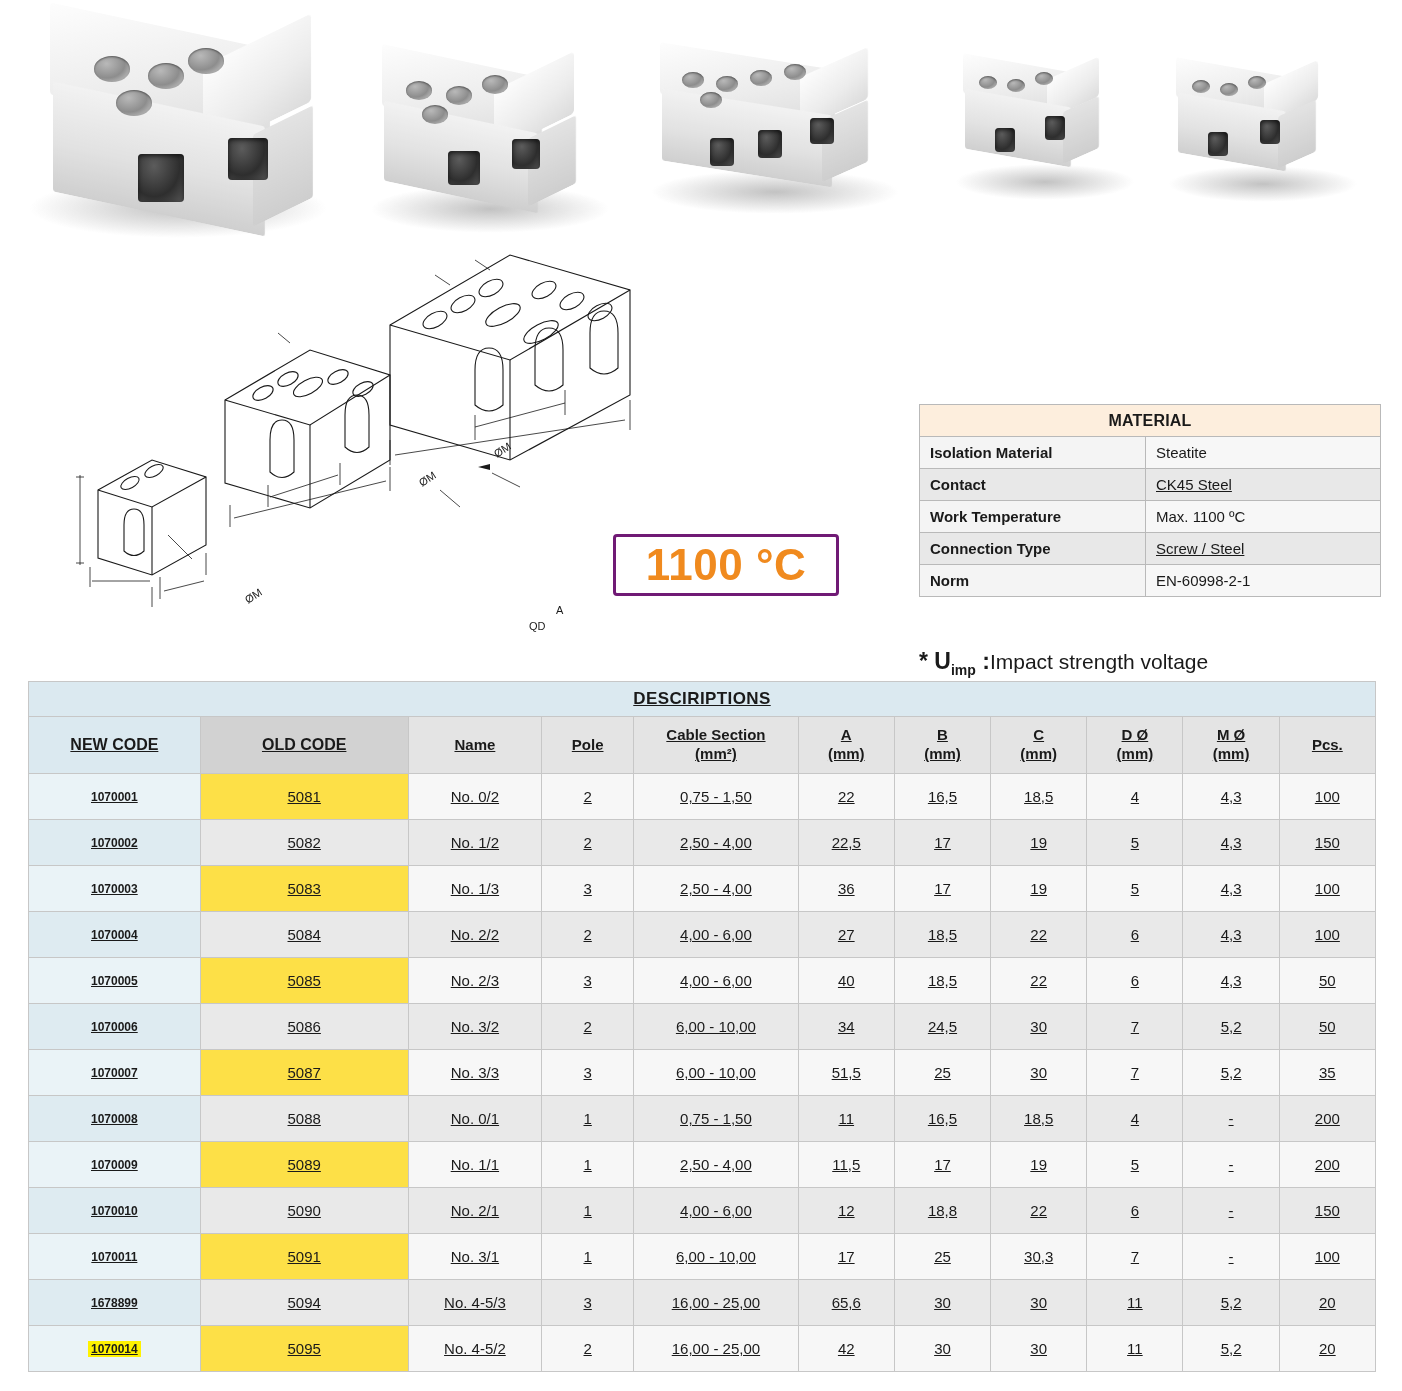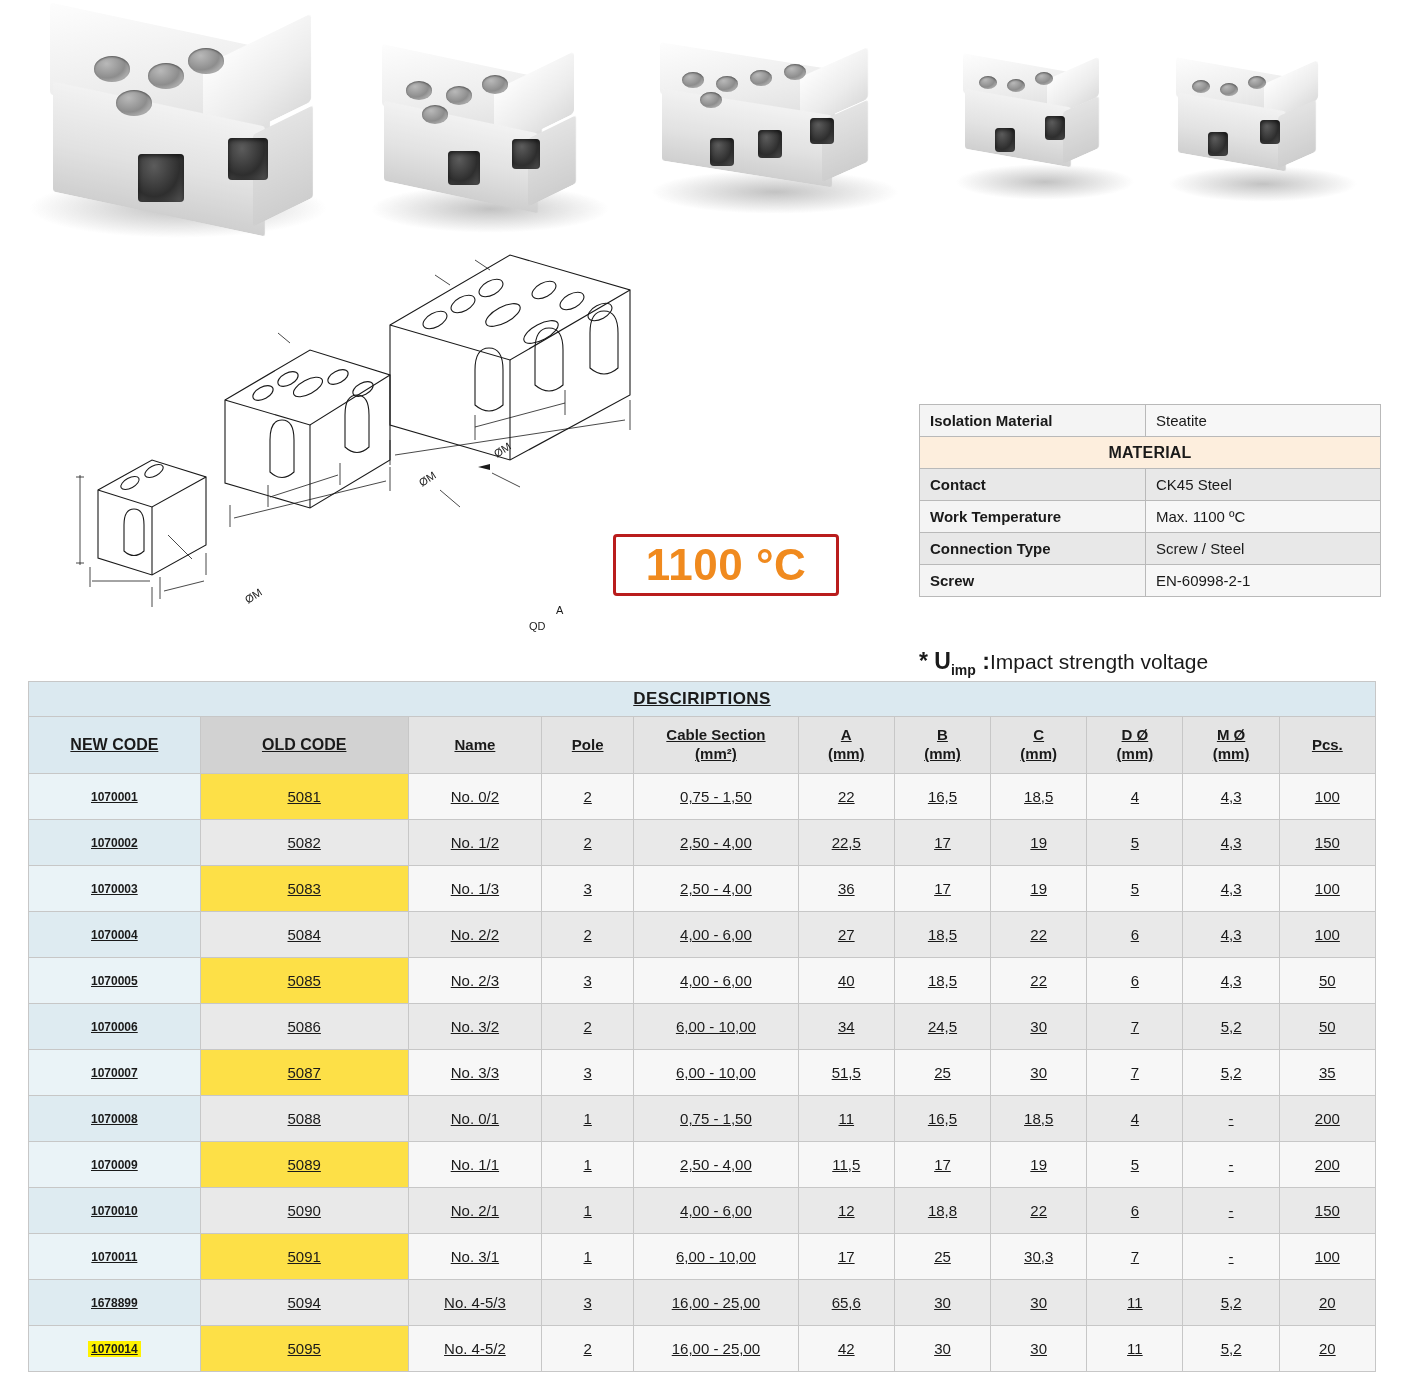--- a/index.html
+++ b/index.html
@@ -65,21 +65,21 @@
     left: 20px; top: 215px;
     width: 650px; height: 460px;
   }
   .drawings svg { display:block; }
 
   
   .temp-badge {
     position: absolute;
     left: 613px; top: 534px;
     width: 226px; height: 62px;
-    border: 3px solid #b91c1c;
+    border: 3px solid #701a75;
     border-radius: 4px;
     display: flex;
     align-items: center;
     justify-content: center;
     box-sizing: border-box;
   }
   .temp-badge span {
     color: #f08a1e;
     font-size: 44px;
     font-weight: bold;
@@ -106,21 +106,21 @@
     font-weight: bold;
     font-size: 16px;
     letter-spacing: .2px;
   }
   .material-table .lbl {
     width: 205px;
     font-weight: bold;
     background: #f4f4f4;
   }
   .material-table tr.alt .lbl { background:#e8e8e8; }
-  .material-table tr.alt .val { background:#e8e8e8; }
+  .material-table tr.alt .val { background:#e8e8e8;text-decoration:underline; }
   .material-table .val { background: #f7f7f7; }
 
   .uimp-note {
     position: absolute;
     left: 919px; top: 628px;
     font-size: 21px;
     margin-top: 20px;
   }
   .uimp-note b { font-size: 23px; }
   .uimp-note sub { font-size: 14px; font-weight: bold; }
@@ -350,40 +350,40 @@
 </svg>
 </div>
 
 <div class="temp-badge">
   <span>1100 °C</span>
 </div>
 
 <table class="material-table">
   <tbody>
     <tr>
+      <th class="mat-head" colspan="2">MATERIAL</th>
+    </tr>
+    <tr>
       <td class="lbl">Isolation Material</td>
       <td class="val">Steatite</td>
-    </tr>
-    <tr>
-      <th class="mat-head" colspan="2">MATERIAL</th>
     </tr>
     <tr class="alt">
       <td class="lbl">Contact</td>
       <td class="val">CK45 Steel</td>
     </tr>
     <tr>
       <td class="lbl">Work Temperature</td>
       <td class="val">Max. 1100 ºC</td>
     </tr>
     <tr class="alt">
       <td class="lbl">Connection Type</td>
       <td class="val">Screw / Steel</td>
     </tr>
     <tr>
-      <td class="lbl">Screw</td>
+      <td class="lbl">Norm</td>
       <td class="val">EN-60998-2-1</td>
     </tr>
   </tbody>
 </table>
 
 <div class="uimp-note">
   <b><span>*</span>
   <span>U</span><sub>imp</sub><span> :</span></b><span>Impact strength voltage</span>
 </div>
 

